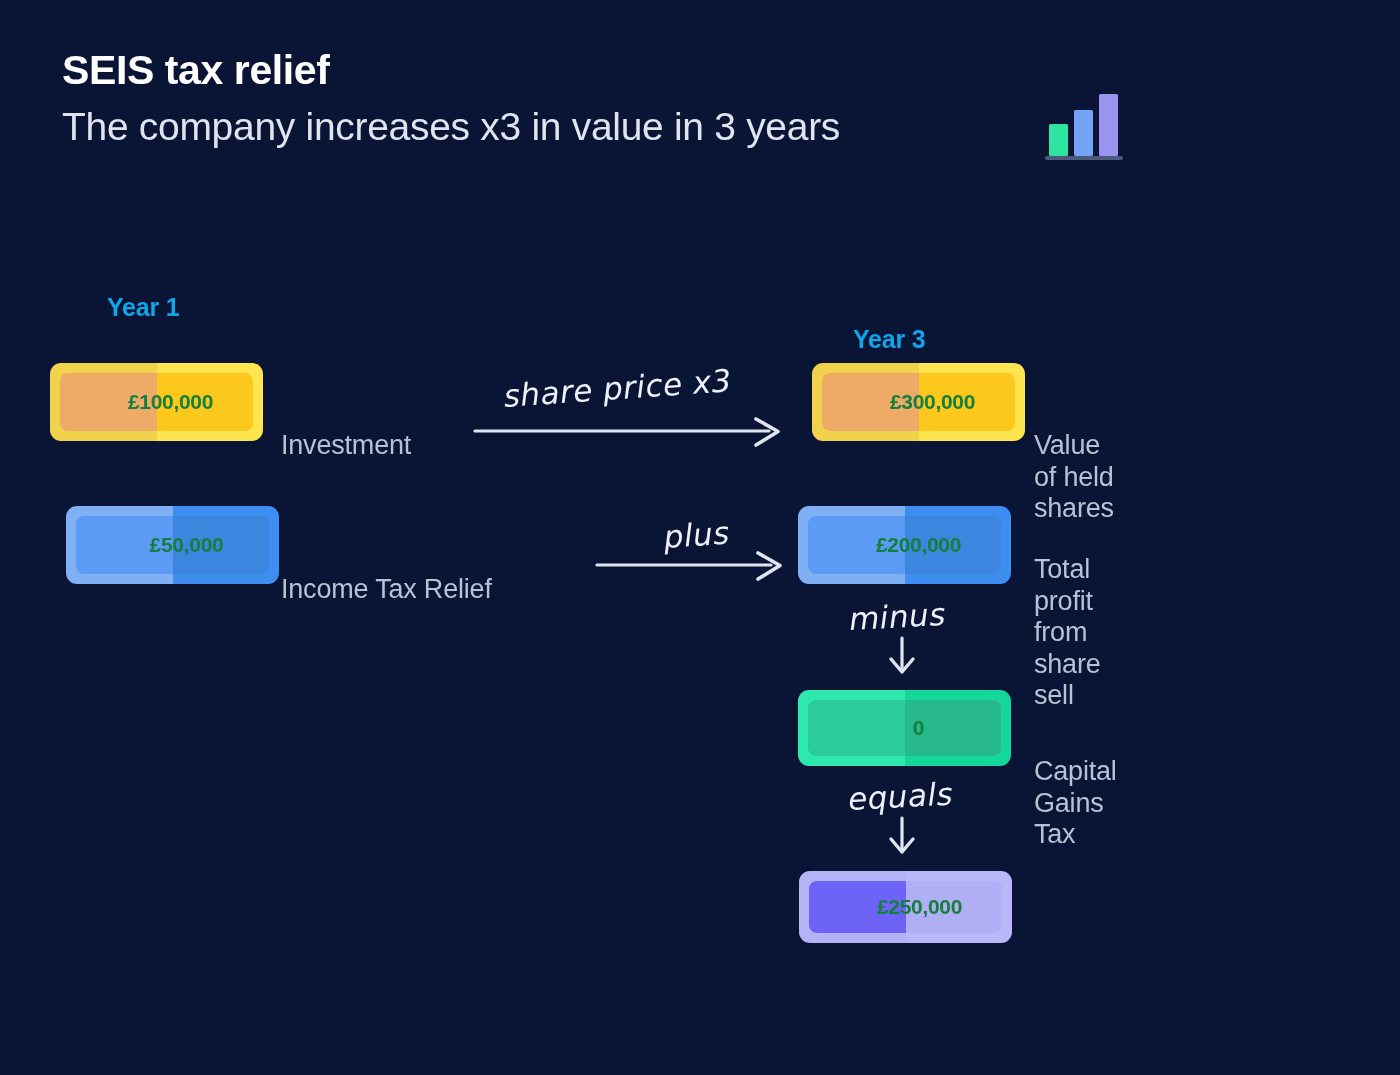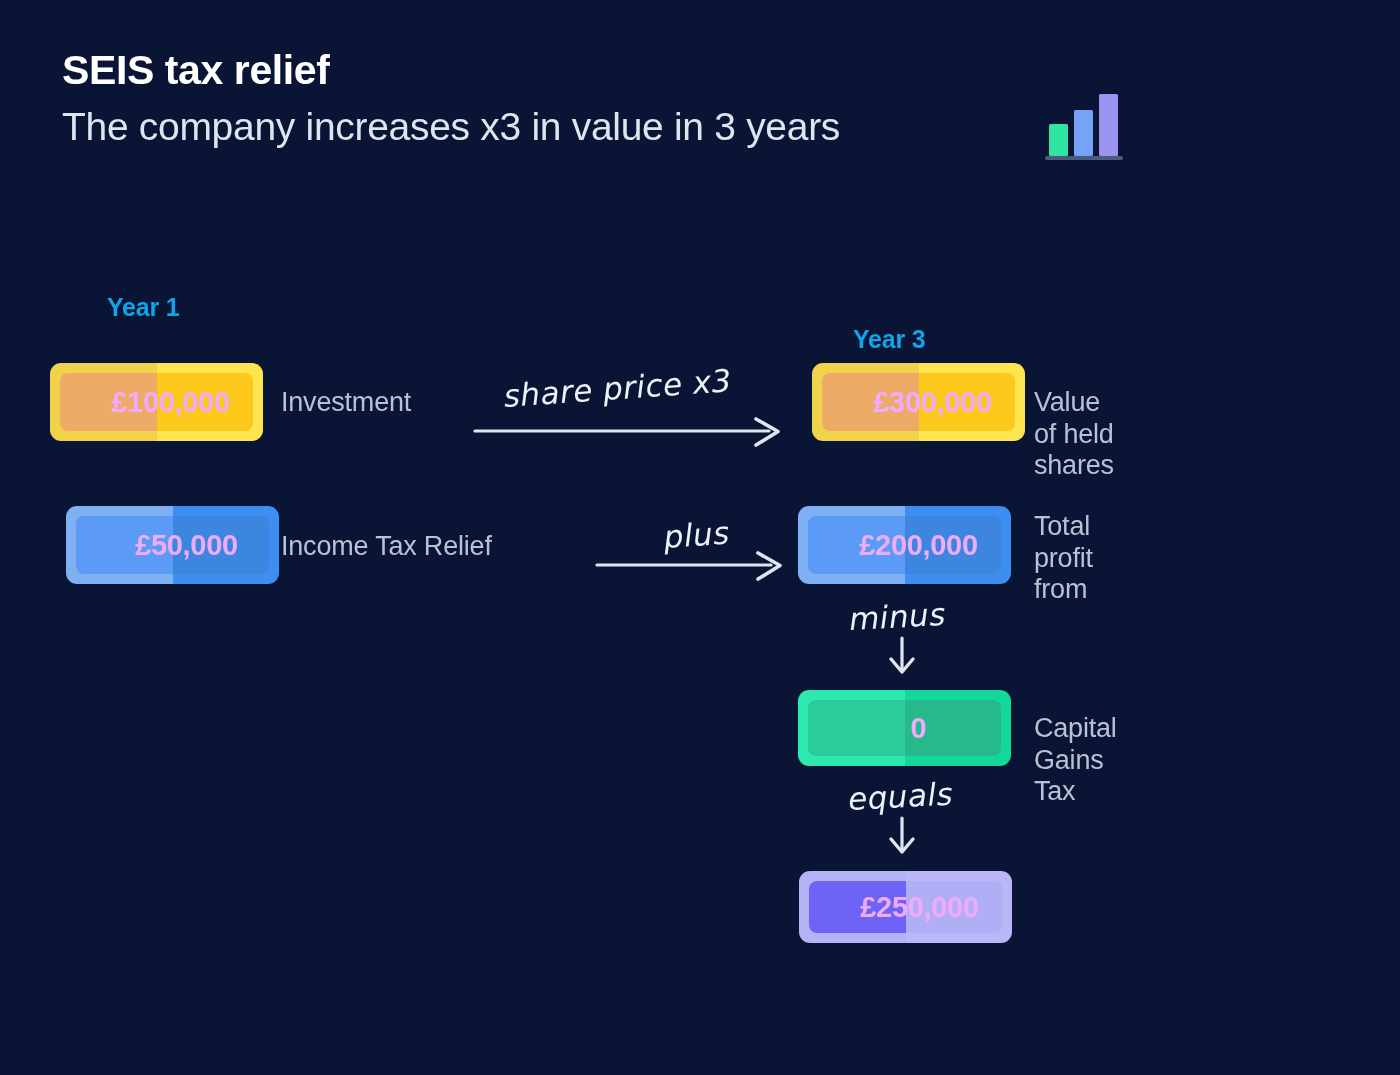--- a/index.html
+++ b/index.html
@@ -85,41 +85,42 @@
     overflow: hidden;
   }
   .pill-inner .pill-half { width: 50%; }
 
   .pill-value {
     position: absolute;
     left: 0; right: 0; top: 0; bottom: 0;
     display: flex;
     align-items: center;
     justify-content: center;
-    color: #f0abfc;
-    font-size: 29px;
+    color: #15803d;
+    font-size: 21px;
     font-weight: bold;
     letter-spacing: -0.3px;
     z-index: 3;
     padding-left: 28px;
   }
 
   
   .pill-inv   { left: 50px;  top: 363px; width: 213px; height: 78px; }
   .pill-itr   { left: 66px;  top: 506px; width: 213px; height: 78px; }
   .pill-vhs   { left: 812px; top: 363px; width: 213px; height: 78px; }
   .pill-tpf   { left: 798px; top: 506px; width: 213px; height: 78px; }
   .pill-cgt   { left: 798px; top: 690px; width: 213px; height: 76px; }
   .pill-trs   { left: 799px; top: 871px; width: 213px; height: 72px; }
 
   
   .row-label {
     position: absolute;
     color: #b9c2d4;
     letter-spacing: -0.2px;
+    margin-top: 43px;
   }
   .row-label.light {
     font-size: 27px;
     font-weight: 400;
   }
   .row-label.bold {
     font-size: 27px;
     font-weight: normal;
     line-height: 1.17;
   }
@@ -210,20 +211,21 @@
     <div class="pill-half left" style="background:#7fb0f4"></div>
     <div class="pill-half right" style="background:#3d8ef0"></div>
     <div class="pill-inner">
       <div class="pill-half left" style="background:#5b9bf5"></div>
       <div class="pill-half right" style="background:#3d86e0"></div>
     </div>
     <div class="pill-value">£200,000</div>
   </div>
   <div class="row-label bold lbl-tpf">
     <div>Total profit from</div>
+    <div>share sell</div>
   </div>
 
   <div class="pill pill-cgt">
     <div class="pill-half left" style="background:#2ee8b0"></div>
     <div class="pill-half right" style="background:#14d79a"></div>
     <div class="pill-inner">
       <div class="pill-half left" style="background:#2ccb9c"></div>
       <div class="pill-half right" style="background:#27b98c"></div>
     </div>
     <div class="pill-value">0</div>

